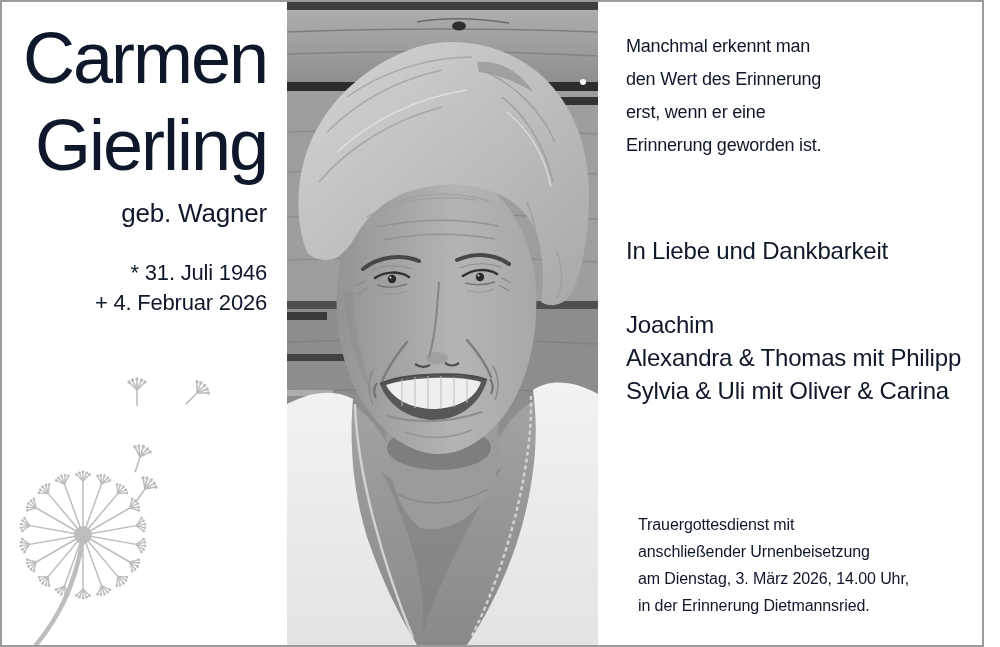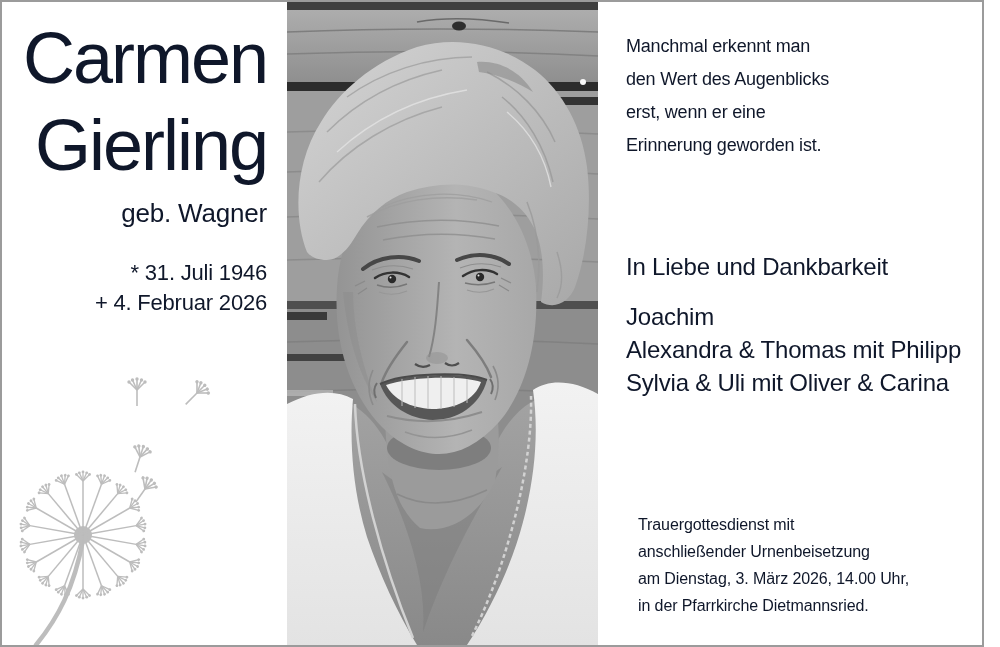--- a/index.html
+++ b/index.html
@@ -20,22 +20,22 @@
   #name-block{position:absolute;top:13px;right:0;font-size:72px;line-height:87px;letter-spacing:-2px;font-weight:400;}
   #maiden-name{position:absolute;top:195px;right:0;font-size:26px;line-height:32px;letter-spacing:-0.2px;}
   #dates-block{position:absolute;top:256px;right:0;font-size:22px;line-height:30px;letter-spacing:-0.2px;}
 
   
   #photo{position:absolute;left:285px;top:0;width:311px;height:643px;}
 
   
   #right-col{position:absolute;left:624px;top:0;width:372px;height:643px;}
   #quote-block{position:absolute;top:28px;left:0;font-size:18px;line-height:33px;letter-spacing:-0.2px;}
-  #condolence-line{position:absolute;top:248px;left:0;font-size:24px;line-height:33px;letter-spacing:-0.2px;}
-  #family-block{position:absolute;top:298px;left:0;font-size:24px;line-height:33px;letter-spacing:-0.2px;}
+  #condolence-line{position:absolute;top:232px;left:0;font-size:24px;line-height:33px;letter-spacing:-0.2px;}
+  #family-block{position:absolute;top:306px;left:0;font-size:24px;line-height:33px;letter-spacing:-0.2px;}
   #service-block{position:absolute;top:509px;left:12px;font-size:16px;line-height:27px;letter-spacing:-0.1px;}
 
   
   #dandelion{position:absolute;left:10px;top:368px;width:210px;height:275px;}
 </style>
 </head>
 <body>
 
 <div id="card">
 
@@ -218,31 +218,31 @@
 
     <path d="M0,402 C25,389 48,387 66,397 C62,440 66,490 80,535 C93,573 110,610 130,643 L0,643 Z" fill="url(#shirtGrad)"></path>
     <path d="M68,402 C70,470 95,560 126,636" fill="none" stroke="#d2d2d2" stroke-width="2.5"></path>
     <path d="M311,392 C286,378 262,377 246,388 C252,430 248,475 236,520 C225,562 205,605 180,643 L311,643 Z" fill="url(#shirtGrad)"></path>
     <path d="M244,394 C246,460 222,560 184,636" fill="none" stroke="#d2d2d2" stroke-width="2.5" stroke-dasharray="4 3"></path>
   </svg>
 
   <div id="right-col">
     <div id="quote-block">
       <div class="ln">Manchmal erkennt man</div>
-      <div class="ln">den Wert des Augenblicks</div>
+      <div class="ln">den Wert des Erinnerung</div>
       <div class="ln">erst, wenn er eine</div>
       <div class="ln">Erinnerung geworden ist.</div>
     </div>
     <div id="condolence-line" class="ln">In Liebe und Dankbarkeit</div>
     <div id="family-block">
       <div class="ln">Joachim</div>
       <div class="ln">Alexandra &amp; Thomas mit Philipp</div>
       <div class="ln">Sylvia &amp; Uli mit Oliver &amp; Carina</div>
     </div>
     <div id="service-block">
       <div class="ln">Trauergottesdienst mit</div>
       <div class="ln">anschließender Urnenbeisetzung</div>
       <div class="ln">am Dienstag, 3. März 2026, 14.00 Uhr,</div>
-      <div class="ln">in der Pfarrkirche Dietmannsried.</div>
+      <div class="ln">in der Erinnerung Dietmannsried.</div>
     </div>
   </div>
 
 </div>
 
 </body></html>

